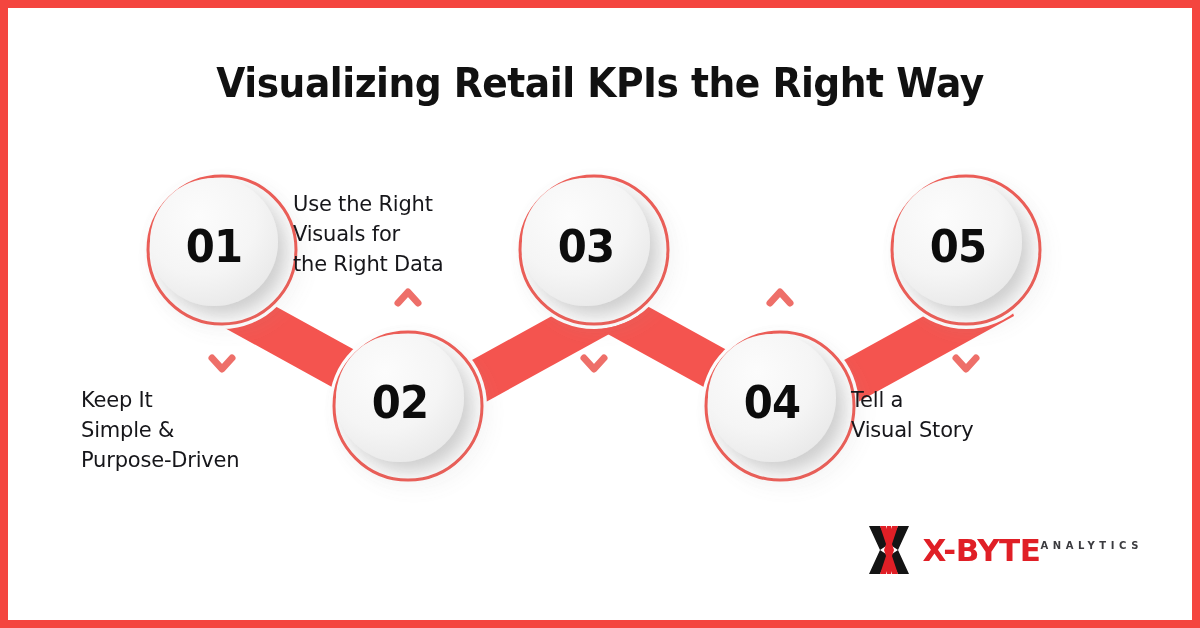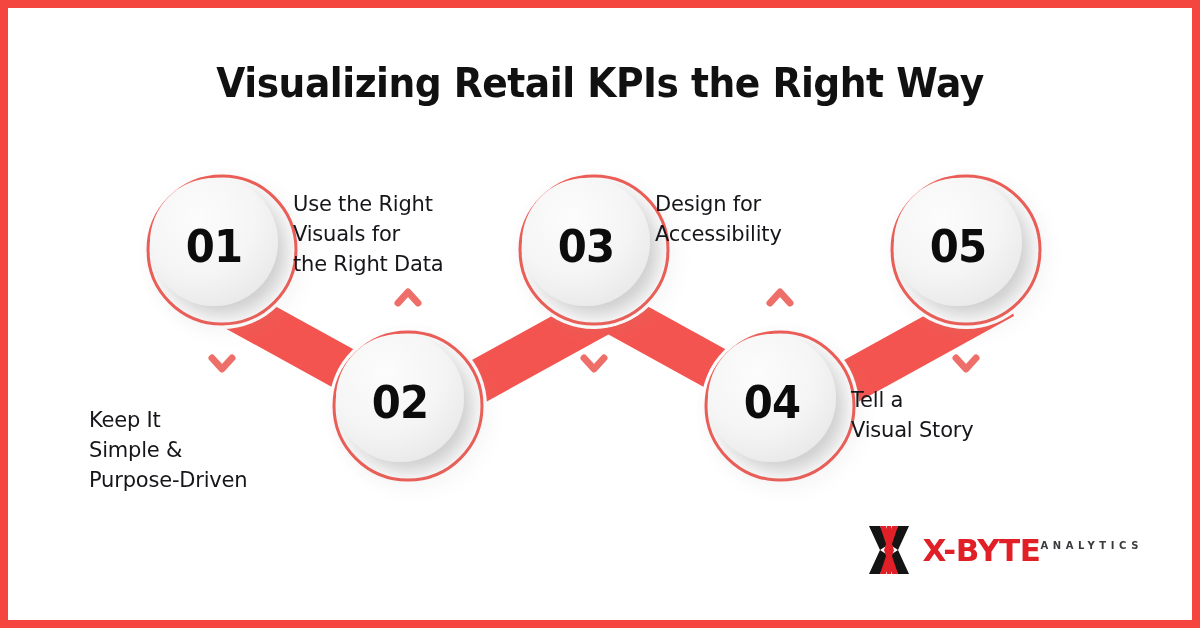--- a/index.html
+++ b/index.html
@@ -219,28 +219,26 @@
           <polyline points="948,350 958,361 968,350"></polyline>
         </g>
       </svg>
 
       <div class="node-num" style="left:206px; top:238px;">01</div>
       <div class="node-num" style="left:392px; top:394px;">02</div>
       <div class="node-num" style="left:578px; top:238px;">03</div>
       <div class="node-num" style="left:764px; top:394px;">04</div>
       <div class="node-num" style="left:950px; top:238px;">05</div>
 
-      <div class="step-label" style="left:206px; top:378px; width:250px;margin-top:20px;">Keep It
+      <div class="step-label" style="left:198px; top:378px; width:250px;">Keep It
 Simple &amp;
 Purpose-Driven</div>
       <div class="step-label" style="left:400px; top:182px; width:230px;">Use the Right
 Visuals for
 the Right Data</div>
-      <div class="step-label" style="left:772px; top:182px; width:250px;">Design for
-Accessibility</div>
       <div class="step-label" style="left:958px; top:378px; width:230px;">Tell a
 Visual Story</div>
     </div>
 
     <div id="logo">
       <svg id="logo-mark" width="44" height="52" viewBox="0 0 44 52">
 
         <path d="M2 2 L13 2 L22 20 L13 26 L22 32 L13 50 L2 50 L13 26 Z" fill="#141414"></path>
         <path d="M42 2 L31 2 L22 20 L31 26 L22 32 L31 50 L42 50 L31 26 Z" fill="#141414"></path>
 

